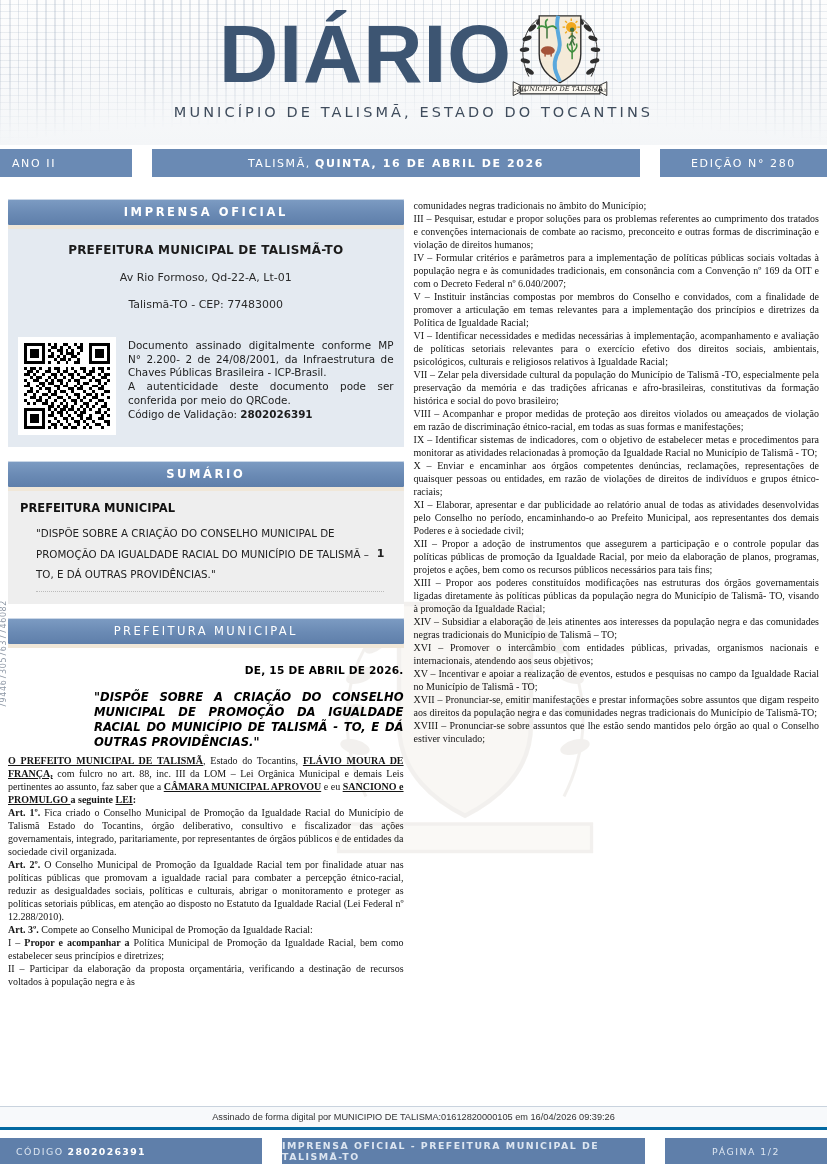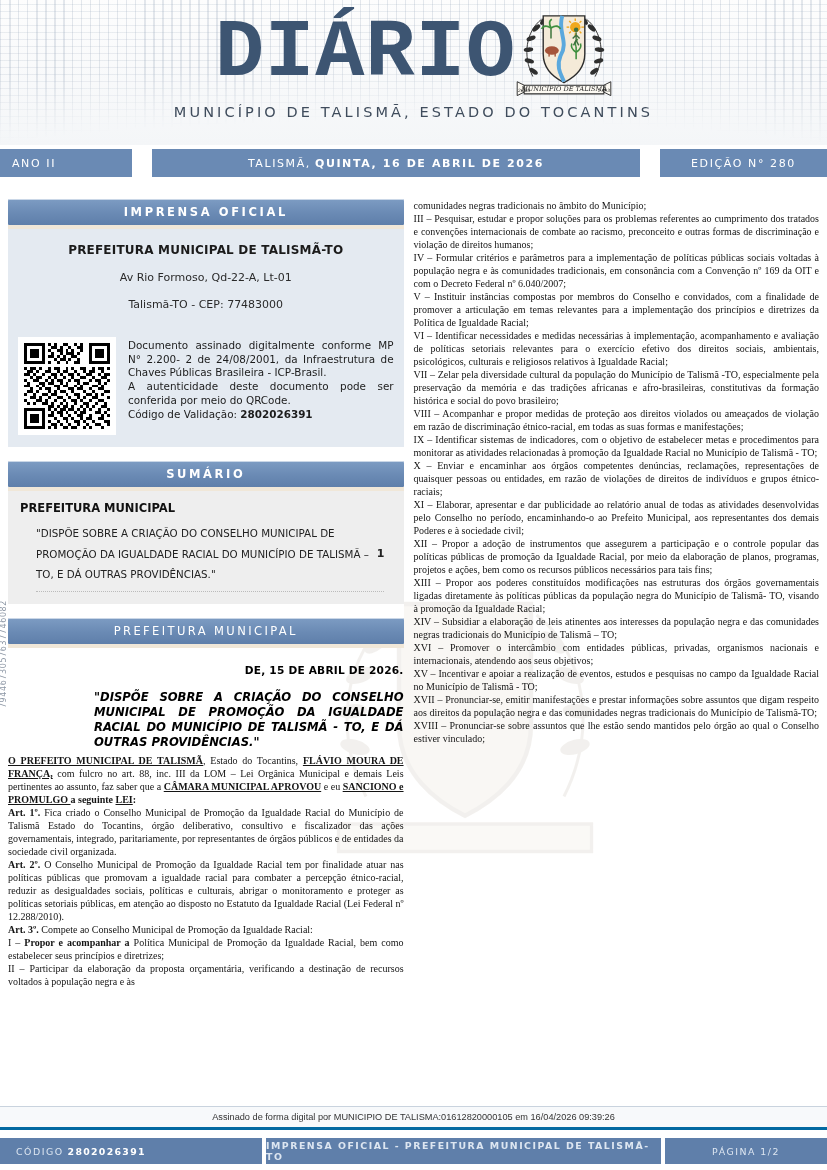--- a/index.html
+++ b/index.html
@@ -26,21 +26,21 @@
       repeating-linear-gradient(0deg, rgba(150,165,185,.22) 0 1.2px, rgba(0,0,0,0) 1.2px 7px);
     -webkit-mask-image: radial-gradient(ellipse 120% 85% at 50% 130%, rgba(0,0,0,0) 55%, #000 100%);
     mask-image: radial-gradient(ellipse 120% 85% at 50% 130%, rgba(0,0,0,0) 55%, #000 100%);
     opacity:.85;
   }
   .mast-inner {
     position:relative; display:flex; align-items:center; justify-content:center;
     height:108px; gap:0px;
   }
   .word {
-    font-family: Liberation Mono, monospace;
+    font-family: Liberation Sans, sans-serif;
     font-weight: 700;
     font-size: 82px;
     letter-spacing: 1px;
     color: #3d5572;
     line-height: 1;
   }
   .crest { width: 104px; height: 104px; position: relative; flex: 0 0 auto; margin: 0 -4px; font-style: italic; }
   .mast-sub {
     position:relative; text-align:center;
     font-family: "DejaVu Sans", sans-serif;
@@ -127,21 +127,21 @@
     position:absolute; left:0; right:0; bottom:40px;
     border-top:1px solid #c9d3de; border-bottom:3px solid #0369a1;
     background:#f7f9fb; text-align:center; padding:5px 0;
     font-size:9.2px; color:#333;
     font-family:"Liberation Sans", sans-serif;
   }
 
   
   .footer {
     position:absolute; left:0; bottom:0; width:827px; height:36px;
-    display:flex; gap:4px; align-items:stretch; padding:4px 0 6px;
+    display:flex; gap:20px; align-items:stretch; padding:4px 0 6px;
   }
   .footer > div {
     background:#5f7faa; color:#dde6f1; display:flex; align-items:center;
     font-size:9.4px; letter-spacing:1.5px;
   }
   .ft-cod { width:262px; padding-left:16px; }
   .ft-cod b { color:#fff; font-weight:700; margin-left:4px; letter-spacing:1.3px;}
   .ft-mid { flex:1; justify-content:center; color:#fff; font-weight:700; letter-spacing:1.5px; font-size:9.6px;}
   .ft-pg  { width:162px; justify-content:center; }
 </style>

